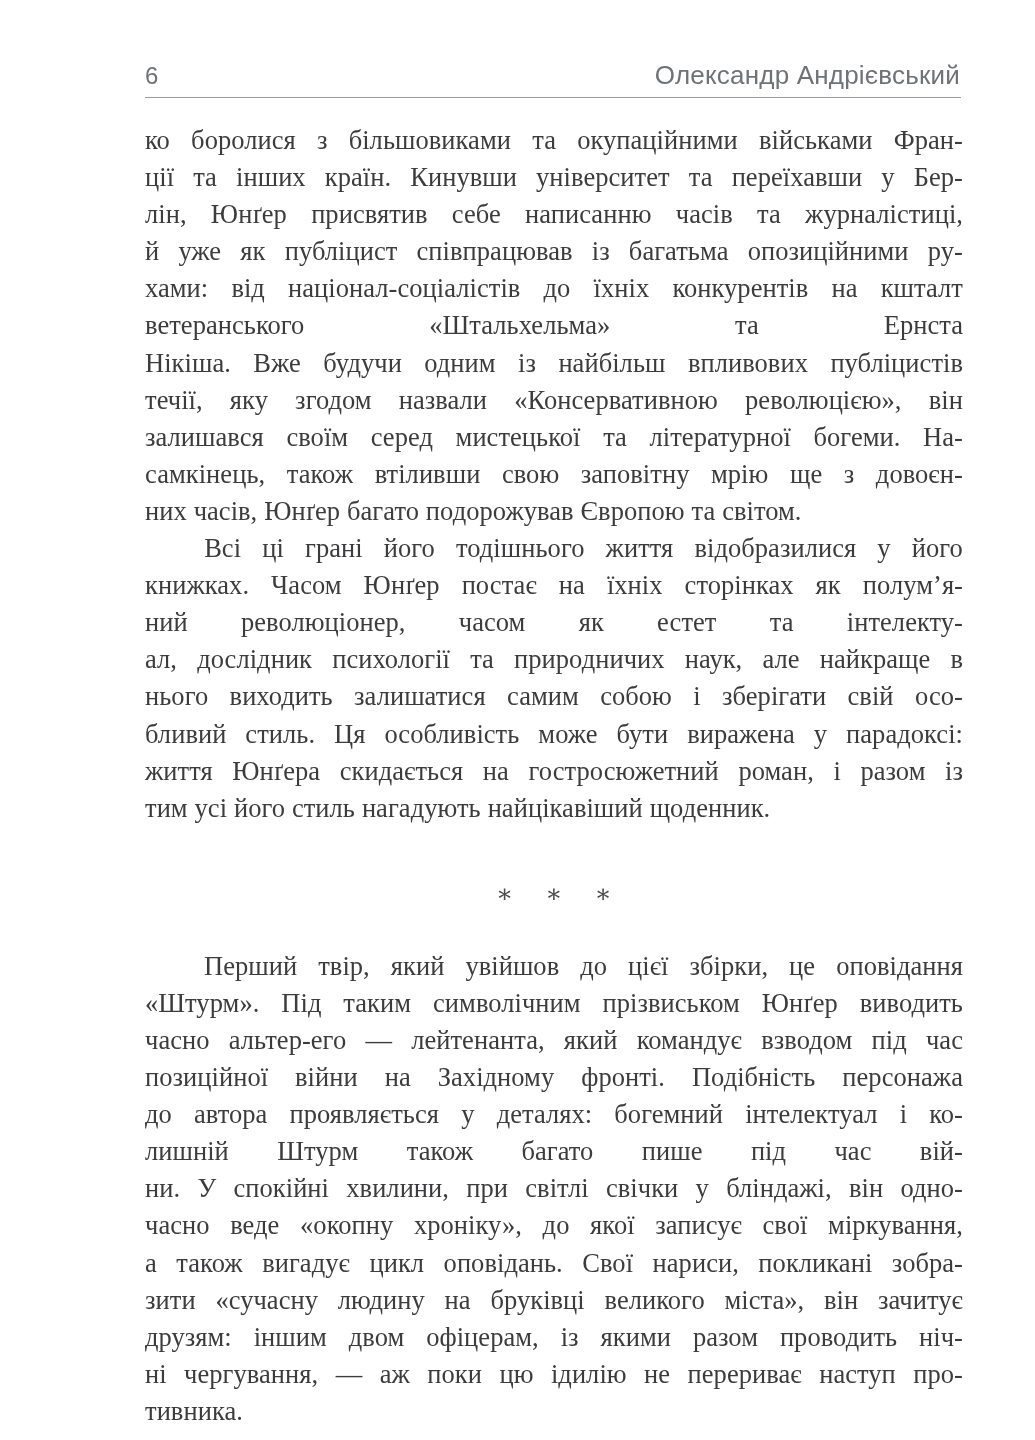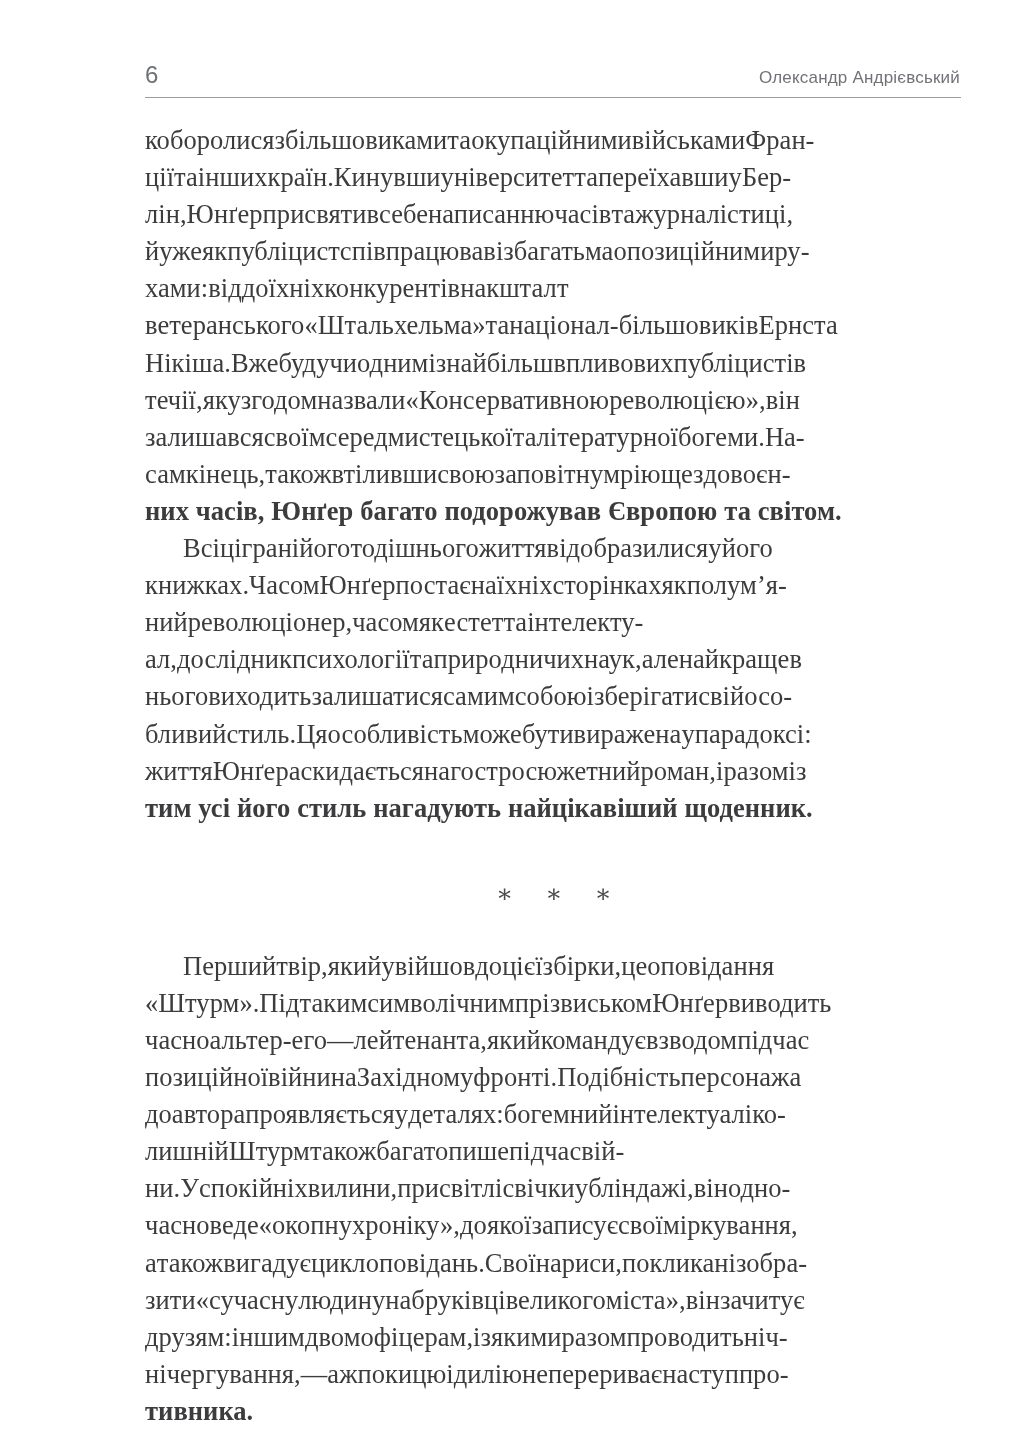--- a/index.html
+++ b/index.html
@@ -40,21 +40,21 @@
     font-size: 23px;
     line-height: 30px;
     color: #6f7277;
     letter-spacing: 0.2px;
   }
   .folio {
     font-size: 24px;
     color: #6f7277;
   }
   .head-title {
-    font-size: 17px;
+    font-size: 26px;
     color: #6f7277;
     white-space: nowrap;
   }
   .head-rule {
     position: absolute;
     left: 145px;
     top: 97px;
     width: 816px;
     height: 1px;
     background: #9a9da1;
@@ -80,28 +80,28 @@
   }
 
   
   p.para .ln {
     display: block;
     white-space: nowrap;
   }
   
   p.para .ln.j {
     display: flex;
+    justify-content: space-between;
   }
   p.para .ln.j > span.w {
     white-space: pre;
   }
   
   p.para .ln.last {
     display: block;
-    font-weight: bold;
   }
 
   
   .asterism {
     margin: 0;
     text-align: center;
     font-size: 25px;
     line-height: 37px;
     color: #4a4a4c;
     letter-spacing: 13px;
@@ -164,31 +164,31 @@
           <span class="w">публіцист</span>
           <span class="w">співпрацював</span>
           <span class="w">із</span>
           <span class="w">багатьма</span>
           <span class="w">опозиційними</span>
           <span class="w">ру-</span>
         </span>
         <span class="ln j">
           <span class="w">хами:</span>
           <span class="w">від</span>
+          <span class="w">націонал-соціалістів</span>
           <span class="w">до</span>
           <span class="w">їхніх</span>
           <span class="w">конкурентів</span>
           <span class="w">на</span>
           <span class="w">кшталт</span>
         </span>
         <span class="ln j">
           <span class="w">ветеранського</span>
           <span class="w">«Штальхельма»</span>
           <span class="w">та</span>
-          <span class="w">націонал-більшовиків</span>
           <span class="w">Ернста</span>
         </span>
         <span class="ln j">
           <span class="w">Нікіша.</span>
           <span class="w">Вже</span>
           <span class="w">будучи</span>
           <span class="w">одним</span>
           <span class="w">із</span>
           <span class="w">найбільш</span>
           <span class="w">впливових</span>

